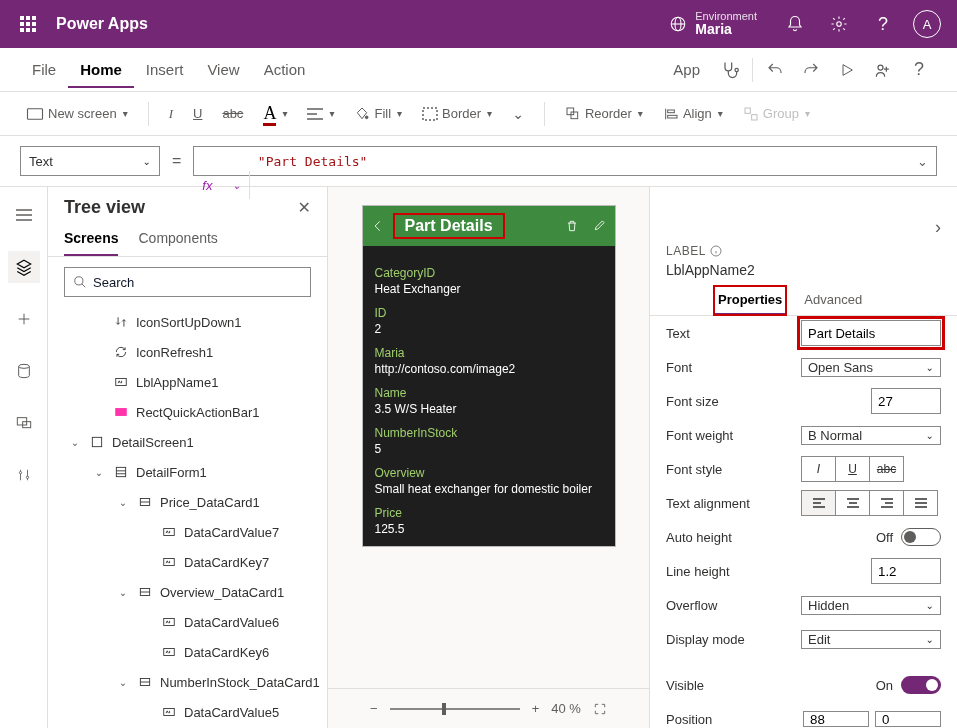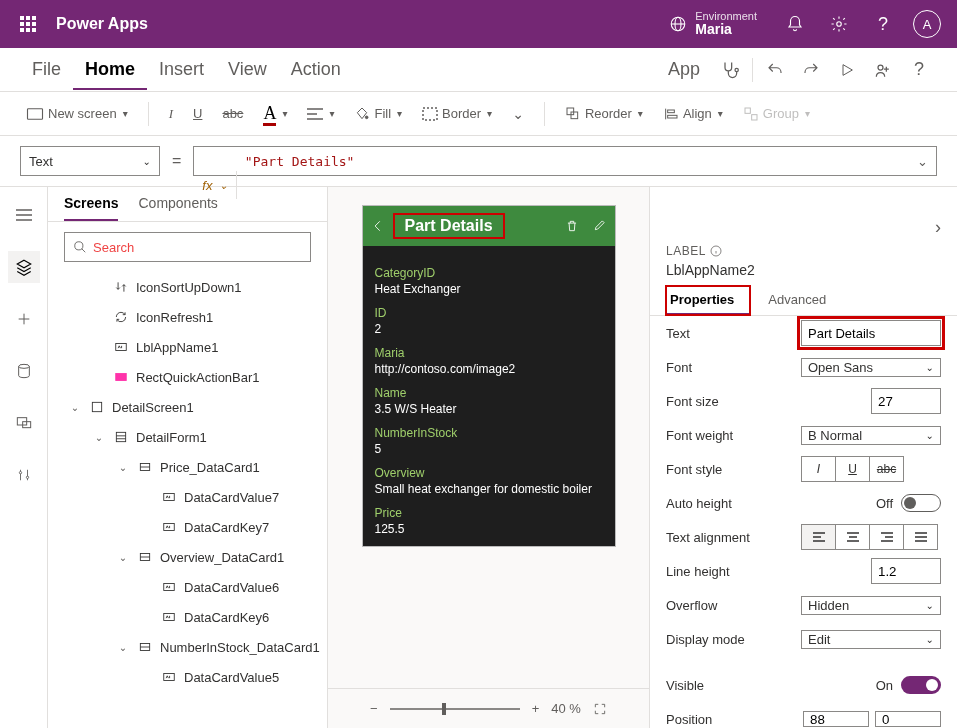--- a/index.html
+++ b/index.html
@@ -14,40 +14,40 @@
 .header-right { margin-left: auto; display: flex; align-items: center; gap: 0; }
 .env-block { display: flex; align-items: center; padding: 0 16px; cursor: pointer; }
 .env-text { display: flex; flex-direction: column; line-height: 1.1; margin-left: 8px; }
 .env-label { font-size: 11px; opacity: .85; }
 .env-name { font-size: 14px; font-weight: 600; }
 .hdr-btn { width: 44px; height: 48px; display: flex; align-items: center; justify-content: center; cursor: pointer; }
 .avatar { width: 28px; height: 28px; border: 1px solid #fff; border-radius: 50%; display: flex; align-items: center; justify-content: center; font-size: 13px; }
 
 
 .menubar { height: 44px; border-bottom: 1px solid #e1dfdd; display: flex; align-items: center; padding: 0 20px; }
-.menubar .mi { padding: 10px 12px; cursor: pointer; font-size: 18px; color: #605e5c; }
+.menubar .mi { padding: 10px 12px; cursor: pointer; font-size: 15px; color: #605e5c; }
 .menubar .mi.active { color: #000; font-weight: 600; border-bottom: 2px solid #742774; padding-bottom: 8px; }
 .menubar .right { margin-left: auto; display: flex; align-items: center; }
 .mb-icon { width: 36px; height: 36px; display: flex; align-items: center; justify-content: center; cursor: pointer; color: #605e5c; }
 .mb-sep { width: 1px; height: 24px; background: #e1dfdd; margin: 0 4px; }
 
 
 .toolbar { height: 44px; border-bottom: 1px solid #e1dfdd; display: flex; align-items: center; padding: 0 20px; gap: 8px; color: #605e5c; }
 .tb-group { display: flex; align-items: center; gap: 4px; padding: 4px 6px; cursor: pointer; }
 .tb-sep { width: 1px; height: 24px; background: #e1dfdd; margin: 0 6px; }
 .chev { font-size: 10px; margin-left: 2px; }
 .font-a { font-family: Georgia, serif; font-size: 18px; color: #000; position: relative; }
 .font-a::after { content:''; position:absolute; bottom:-2px; left:0; right:0; height:3px; background:#a80000; }
 
 
 .formula-row { display: flex; align-items: center; padding: 10px 20px; border-bottom: 1px solid #e1dfdd; gap: 12px; }
 .prop-dd { width: 140px; height: 30px; border: 1px solid #8a8886; display: flex; align-items: center; padding: 0 8px; justify-content: space-between; cursor: pointer; }
 .eq { font-size: 16px; color: #605e5c; }
 .fx-box { flex: 1; height: 30px; border: 1px solid #8a8886; display: flex; align-items: center; }
-.fx-label { padding: 0 8px; font-style: italic; color: #a16207; border-right: 1px solid #e1dfdd; height: 100%; display:flex;align-items:center;gap:5px;margin-top:48px; }
+.fx-label { padding: 0 8px; font-style: italic; color: #a21caf; border-right: 1px solid #e1dfdd; height: 100%; display:flex;align-items:center;gap:18px;margin-top:48px; }
 .fx-input { flex: 1; padding: 0 8px; font-family: Consolas, monospace; color: #a31515; }
 .fx-dd { padding: 0 8px; color: #605e5c; cursor:pointer; }
 
 
 .main { display: flex; height: calc(728px - 48px - 44px - 44px - 51px); }
 .rail { width: 48px; border-right: 1px solid #e1dfdd; display: flex; flex-direction: column; align-items: center; padding-top: 12px; gap: 20px; }
 .rail-item { width: 32px; height: 32px; display: flex; align-items: center; justify-content: center; cursor: pointer; color: #605e5c; }
 .rail-item.active { background: #f3f2f1; color: #000; }
 
 
@@ -81,21 +81,21 @@
 .zoom-thumb { position: absolute; top: -5px; left: 52px; width: 4px; height: 12px; background: #605e5c; }
 
 
 .props { width: 308px; border-left: 1px solid #e1dfdd; display: flex; flex-direction: column; overflow-y:auto; }
 .props-head { padding: 10px 16px 4px; display: flex; align-items: center; justify-content: space-between; }
 .props-type { font-size: 12px; color: #605e5c; letter-spacing: .5px; display:flex; align-items:center; gap:4px;margin-top:47px;}
 .props-name { font-size: 14px; padding: 0 16px 8px; }
 .props-tabs { display: flex; padding: 0 16px; gap: 18px; border-bottom: 1px solid #e1dfdd; }
 .props-tab { padding: 6px 0; font-size: 13px; color: #605e5c; cursor: pointer; }
 .props-tab.active { color: #000; font-weight: 600; border-bottom: 2px solid #742774; }
-.props-tab.hl { outline: 2px solid #c00; outline-offset: -1px; padding-left:4px;padding-right:16px; }
+.props-tab.hl { outline: 2px solid #c00; outline-offset: -1px; padding-left:4px;padding-right:4px;margin-left:48px; }
 .prop-row { display: flex; align-items: center; padding: 6px 16px; min-height: 34px; font-size: 13px; }
 .prop-label { flex: 1; color: #323130; }
 .prop-ctrl { width: 140px; }
 .prop-input { width: 100%; height: 26px; border: 1px solid #8a8886; padding: 0 6px; font-size: 13px; }
 .prop-input.hl { outline: 3px solid #c00; outline-offset: 1px; }
 .prop-select { width: 100%; height: 19px; border: 1px solid #8a8886; display: flex; align-items: center; padding: 0 6px; justify-content: space-between; cursor:pointer; }
 .prop-num { width: 70px; height: 26px; border: 1px solid #8a8886; padding: 0 6px; text-align:left; }
 .btn-row { display: flex; gap: 0; }
 .btn-row .seg { width: 35px; height: 26px; border: 1px solid #8a8886; display:flex;align-items:center;justify-content:center; margin-left:-1px; cursor:pointer; font-size:12px; }
 .btn-row .seg:first-child { margin-left:0; }
@@ -337,30 +337,34 @@
         <svg width="14" height="18" viewBox="0 0 24 24">
           <line x1="6" y1="3" x2="6" y2="21"></line>
           <line x1="18" y1="3" x2="18" y2="21"></line>
           <circle cx="6" cy="8" r="2" fill="#fff"></circle>
           <circle cx="18" cy="16" r="2" fill="#fff"></circle>
         </svg>
       </div>
   </div>
 
   <div class="treeview">
+    <div class="tv-header">
+      <h2>Tree view</h2>
+      <span style="cursor:pointer;font-size:16px;color:#605e5c">✕</span>
+    </div>
     <div class="tv-tabs">
       <div class="tv-tab active">Screens</div>
       <div class="tv-tab">Components</div>
     </div>
     <div class="tv-search">
       <svg width="14" height="14" viewBox="0 0 24 24">
           <circle cx="10" cy="10" r="7"></circle>
           <line x1="15" y1="15" x2="21" y2="21"></line>
         </svg>
-      <span style="color:#ef4444">Search</span>
+      <span style="color:#0f172a">Search</span>
     </div>
     <div class="tree" id="tree">
         <div class="node indent-2">
           <span class="caret"></span>
           <span class="ic">
             <svg width="14" height="14" viewBox="0 0 24 24">
               <path d="M7 4v12M4 13l3 3 3-3M17 20V8M14 11l3-3 3 3"></path>
             </svg>
           </span>
           <span>IconSortUpDown1</span>
@@ -596,27 +600,20 @@
       <div class="seg">
               <span style="font-style:italic">I</span>
             </div>
       <div class="seg">
               <span style="text-decoration:underline">U</span>
             </div>
       <div class="seg">
               <span style="text-decoration:line-through">abc</span>
             </div>
     </div>
-        </div>
-      </div>
-    <div class="prop-row">
-        <div class="prop-label">Auto height</div>
-        <div class="toggle-wrap">
-          <span>Off</span>
-          <div class="toggle off"></div>
         </div>
       </div>
     <div class="prop-row">
         <div class="prop-label">Text alignment</div>
         <div class="prop-ctrl">
           <div class="btn-row">
       <div class="seg sel">
               <svg width="12" height="10" viewBox="0 0 12 10">
                 <line x1="0" y1="1" x2="12" y2="1"></line>
                 <line x1="0" y1="5" x2="8" y2="5"></line>
@@ -641,20 +638,27 @@
               <svg width="12" height="10" viewBox="0 0 12 10">
                 <line x1="0" y1="1" x2="12" y2="1"></line>
                 <line x1="0" y1="5" x2="12" y2="5"></line>
                 <line x1="0" y1="9" x2="12" y2="9"></line>
               </svg>
             </div>
     </div>
         </div>
       </div>
     <div class="prop-row">
+        <div class="prop-label">Auto height</div>
+        <div class="toggle-wrap">
+          <span>Off</span>
+          <div class="toggle off"></div>
+        </div>
+      </div>
+    <div class="prop-row">
         <div class="prop-label">Line height</div>
         <div class="prop-ctrl" style="display:flex;justify-content:flex-end">
           <input class="prop-num" value="1.2" style="">
         </div>
       </div>
     <div class="prop-row">
         <div class="prop-label">Overflow</div>
         <div class="prop-ctrl">
           <div class="prop-select">
             <span>Hidden</span>

